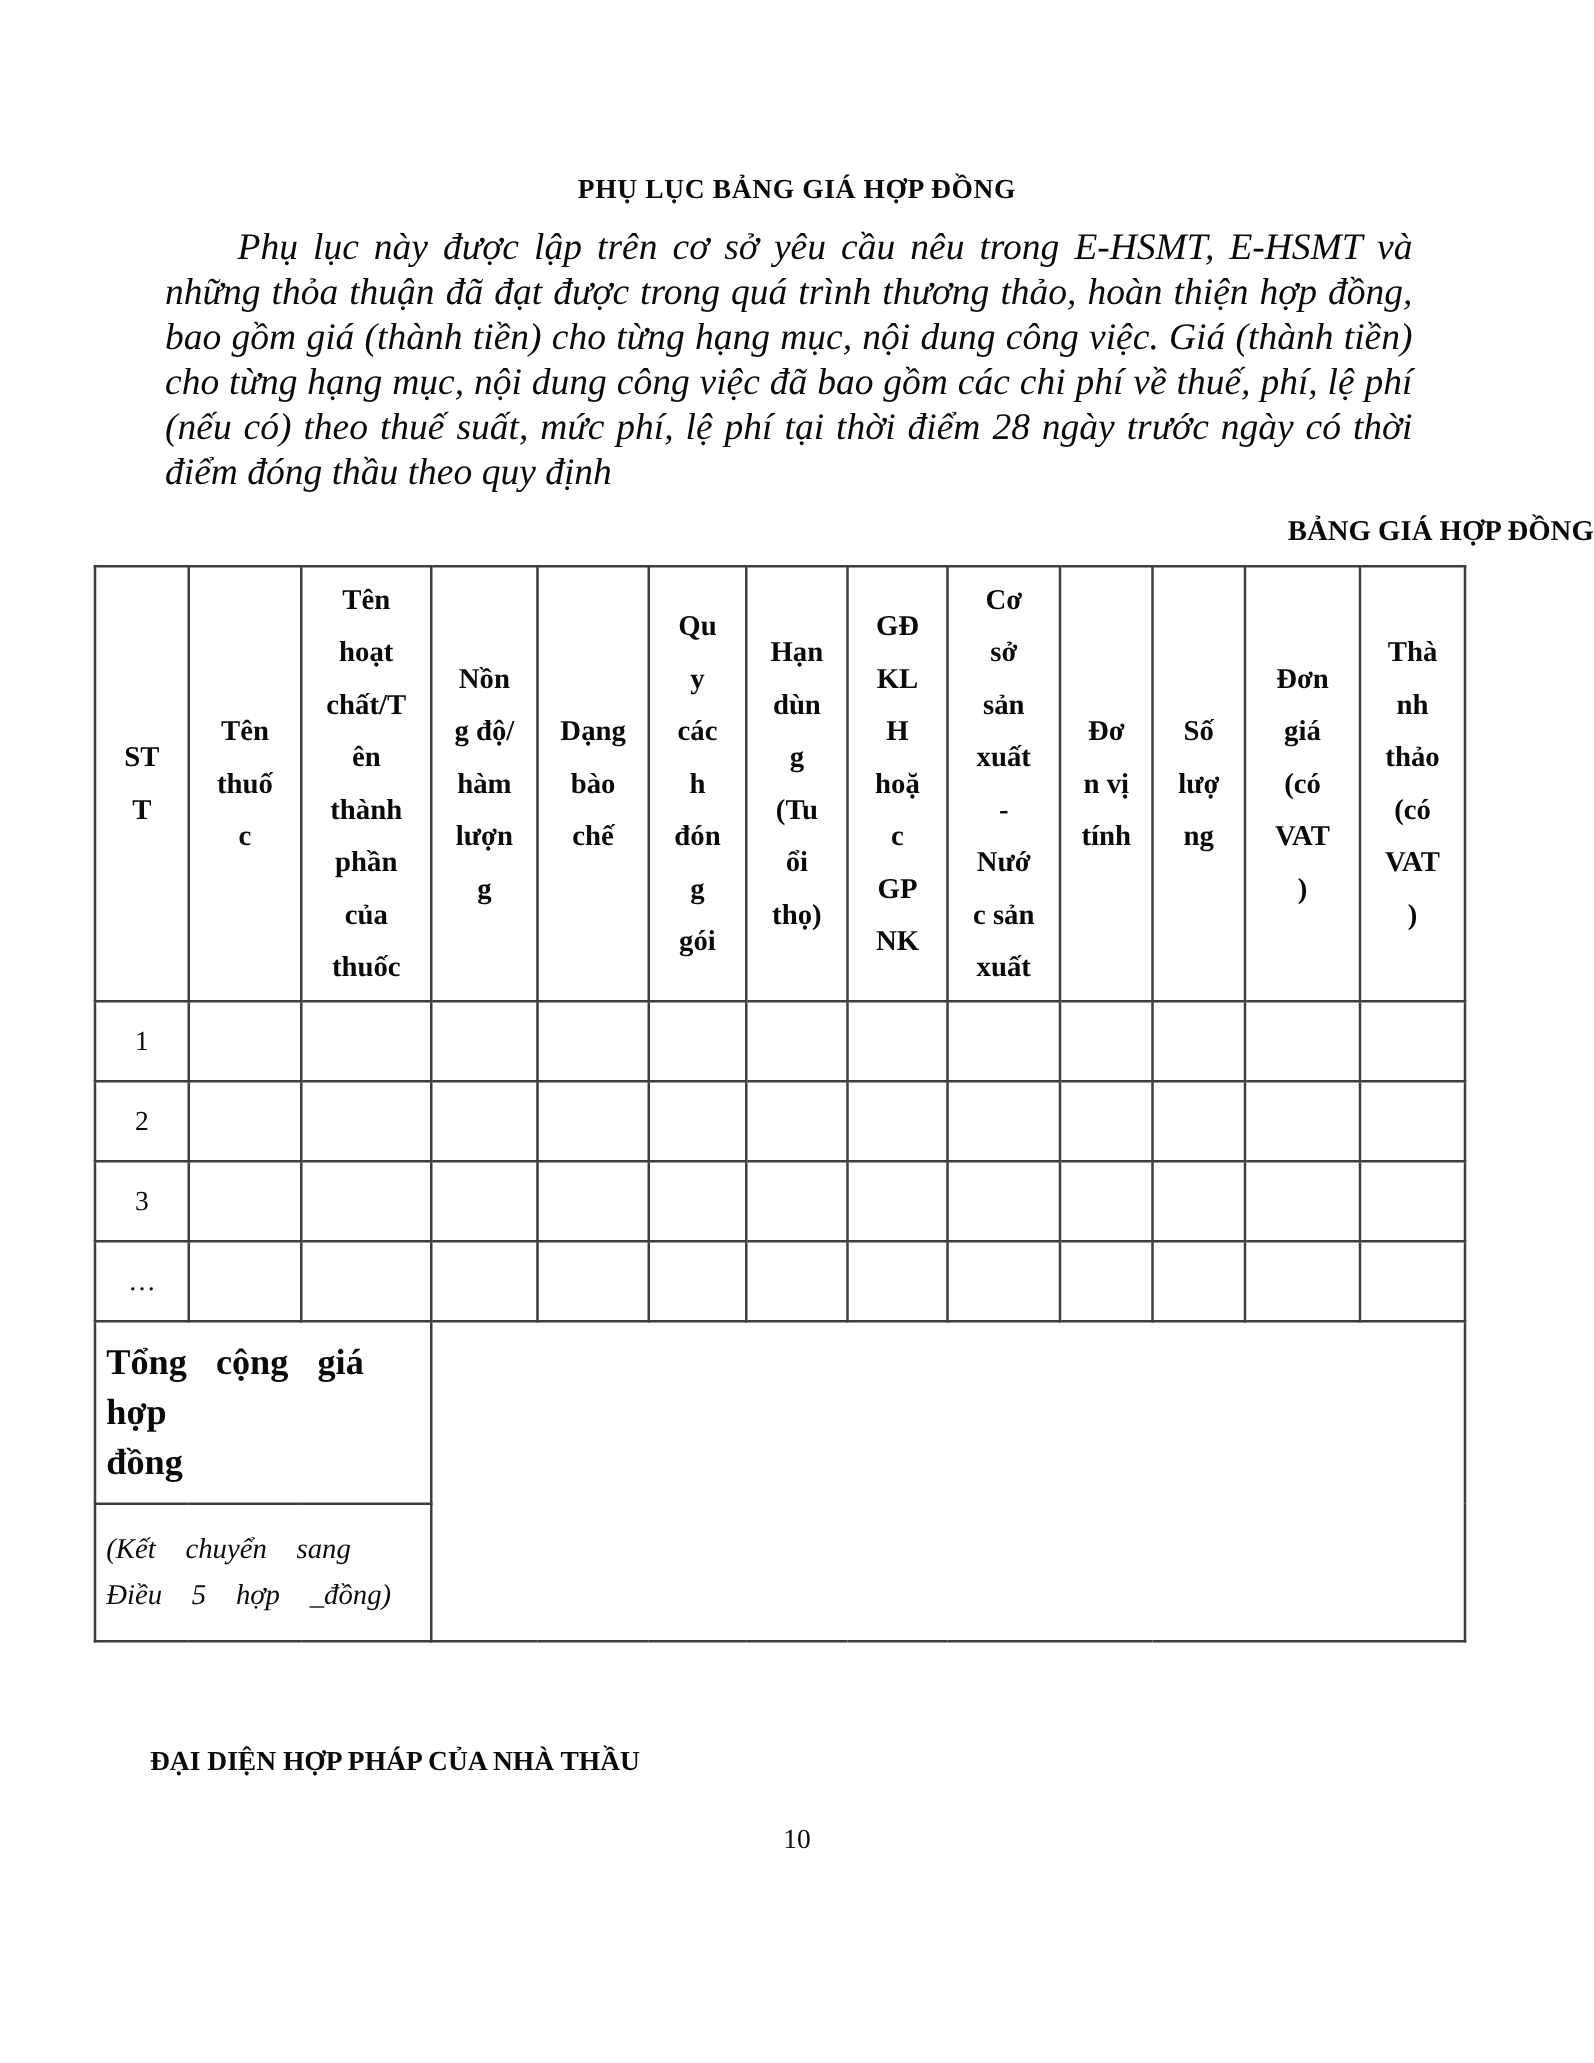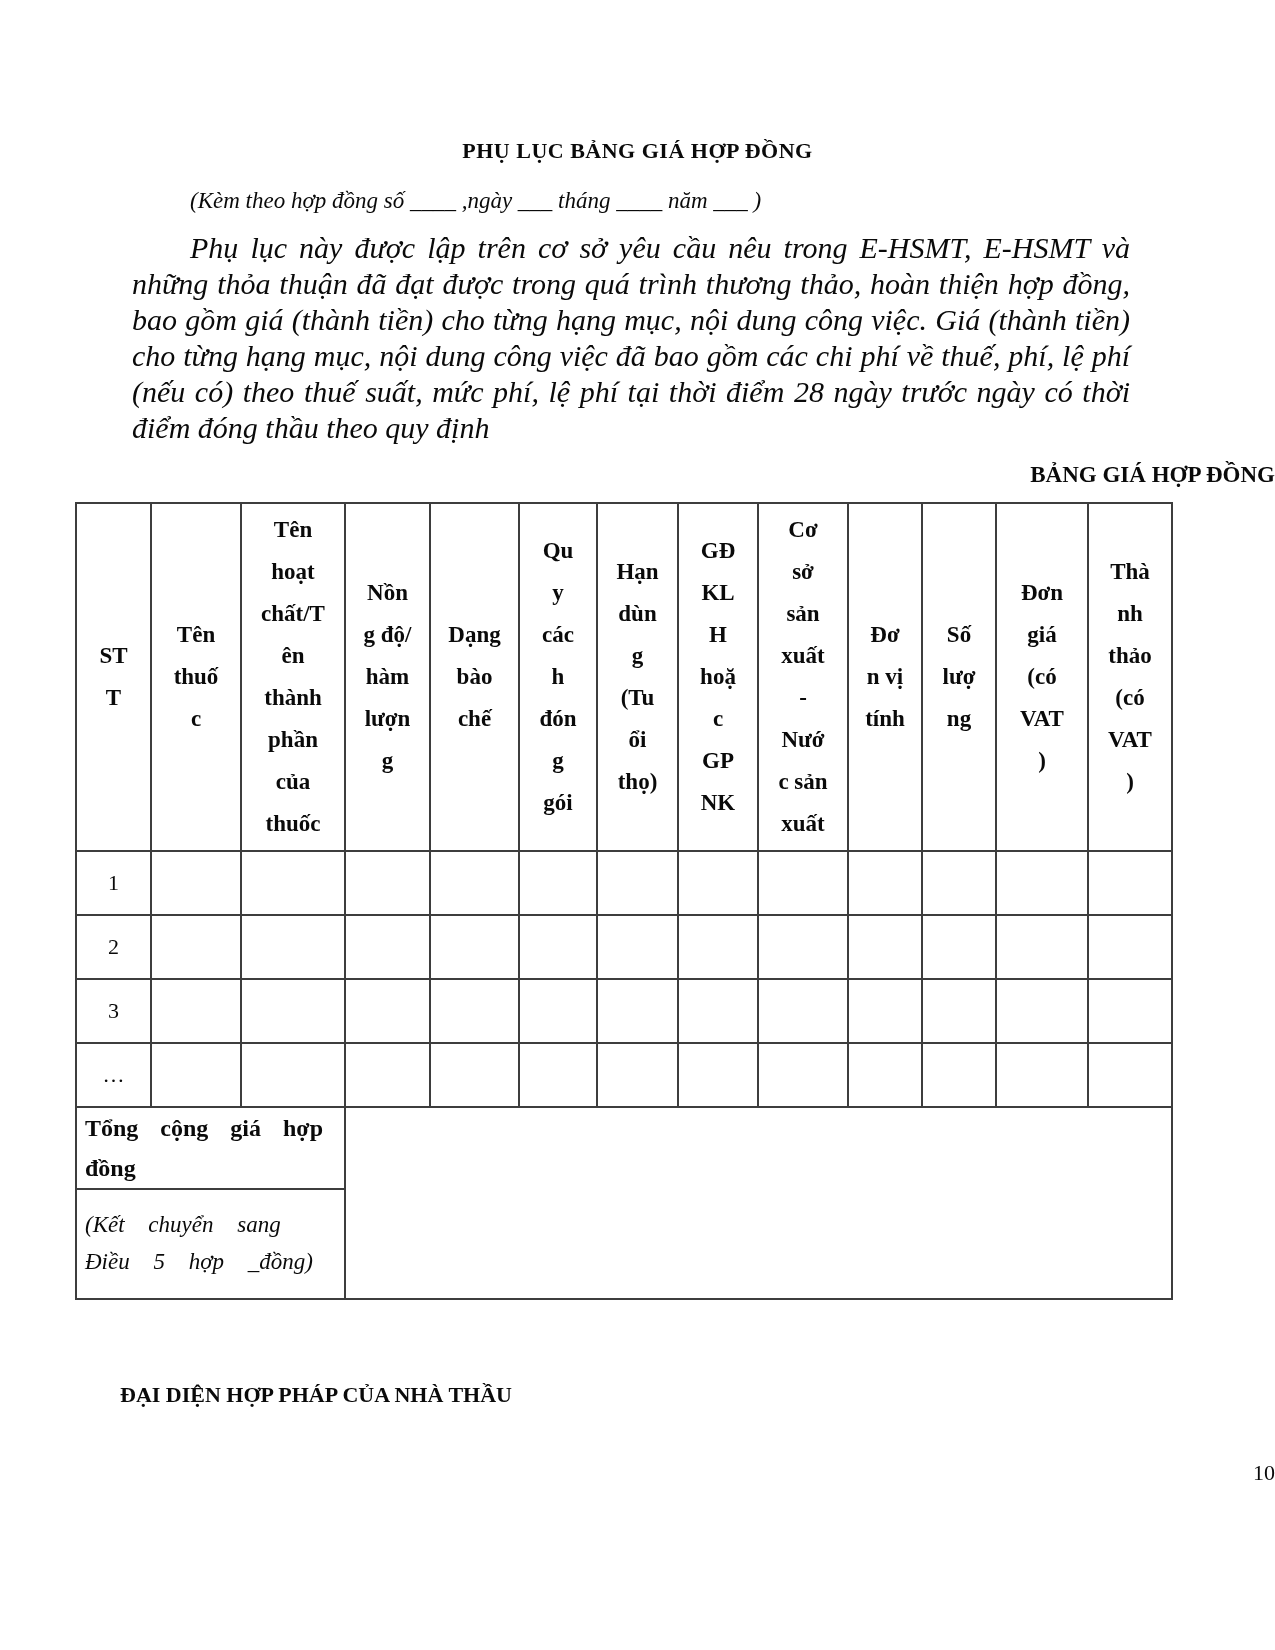--- a/index.html
+++ b/index.html
@@ -65,26 +65,26 @@
   .price-table td.row-num {
     height: 64px;
     text-align: center;
     vertical-align: middle;
     font-size: 22px;
   }
   .price-table td.empty { height: 64px; }
   td.total-label {
     height: 82px;
     font-weight: bold;
-    font-size: 24px;
+    font-size: 29px;
     line-height: 40px;
     white-space: pre-line;
     word-spacing: 16px;
     vertical-align: middle;
-    padding: 0 8px;
+    padding: 12px 8px;
     overflow: hidden;
   }
   td.total-note {
     height: 110px;
     font-style: italic;
     font-size: 23px;
     line-height: 37px;
     white-space: pre-line;
     word-spacing: 18px;
     vertical-align: top;
@@ -96,33 +96,32 @@
   .signatures {
     display: flex;
     justify-content: space-between;
     margin: 82px 110px 0 120px;
     font-weight: bold;
     font-size: 22px;
     white-space: nowrap;
     flex-direction: column;
   }
   .page-number {
-    margin-top: 52px;
-    text-align: right;
+    margin-top: 36px;
+    text-align: center;
     font-size: 22px;
   }
 </style>
 </head>
 <body>
 
 <div class="page">
 
   <div class="doc-title">PHỤ LỤC BẢNG GIÁ HỢP ĐỒNG</div>
 
-  <div class="doc-subtitle">(Kèm theo hợp đồng số ____ ,ngày ___ tháng ____ năm ___ )</div>
 
   <p class="intro">Phụ lục này được lập trên cơ sở yêu cầu nêu trong E-HSMT, E-HSMT và những thỏa thuận đã đạt được trong quá trình thương thảo, hoàn thiện hợp đồng, bao gồm giá (thành tiền) cho từng hạng mục, nội dung công việc. Giá (thành tiền) cho từng hạng mục, nội dung công việc đã bao gồm các chi phí về thuế, phí, lệ phí (nếu có) theo thuế suất, mức phí, lệ phí tại thời điểm 28 ngày trước ngày có thời điểm đóng thầu theo quy định</p>
 
   <div class="table-title">BẢNG GIÁ HỢP ĐỒNG</div>
 
   <table class="price-table">
     <colgroup>
       <col style="width:75px">
         <col style="width:90px">
         <col style="width:104px">

